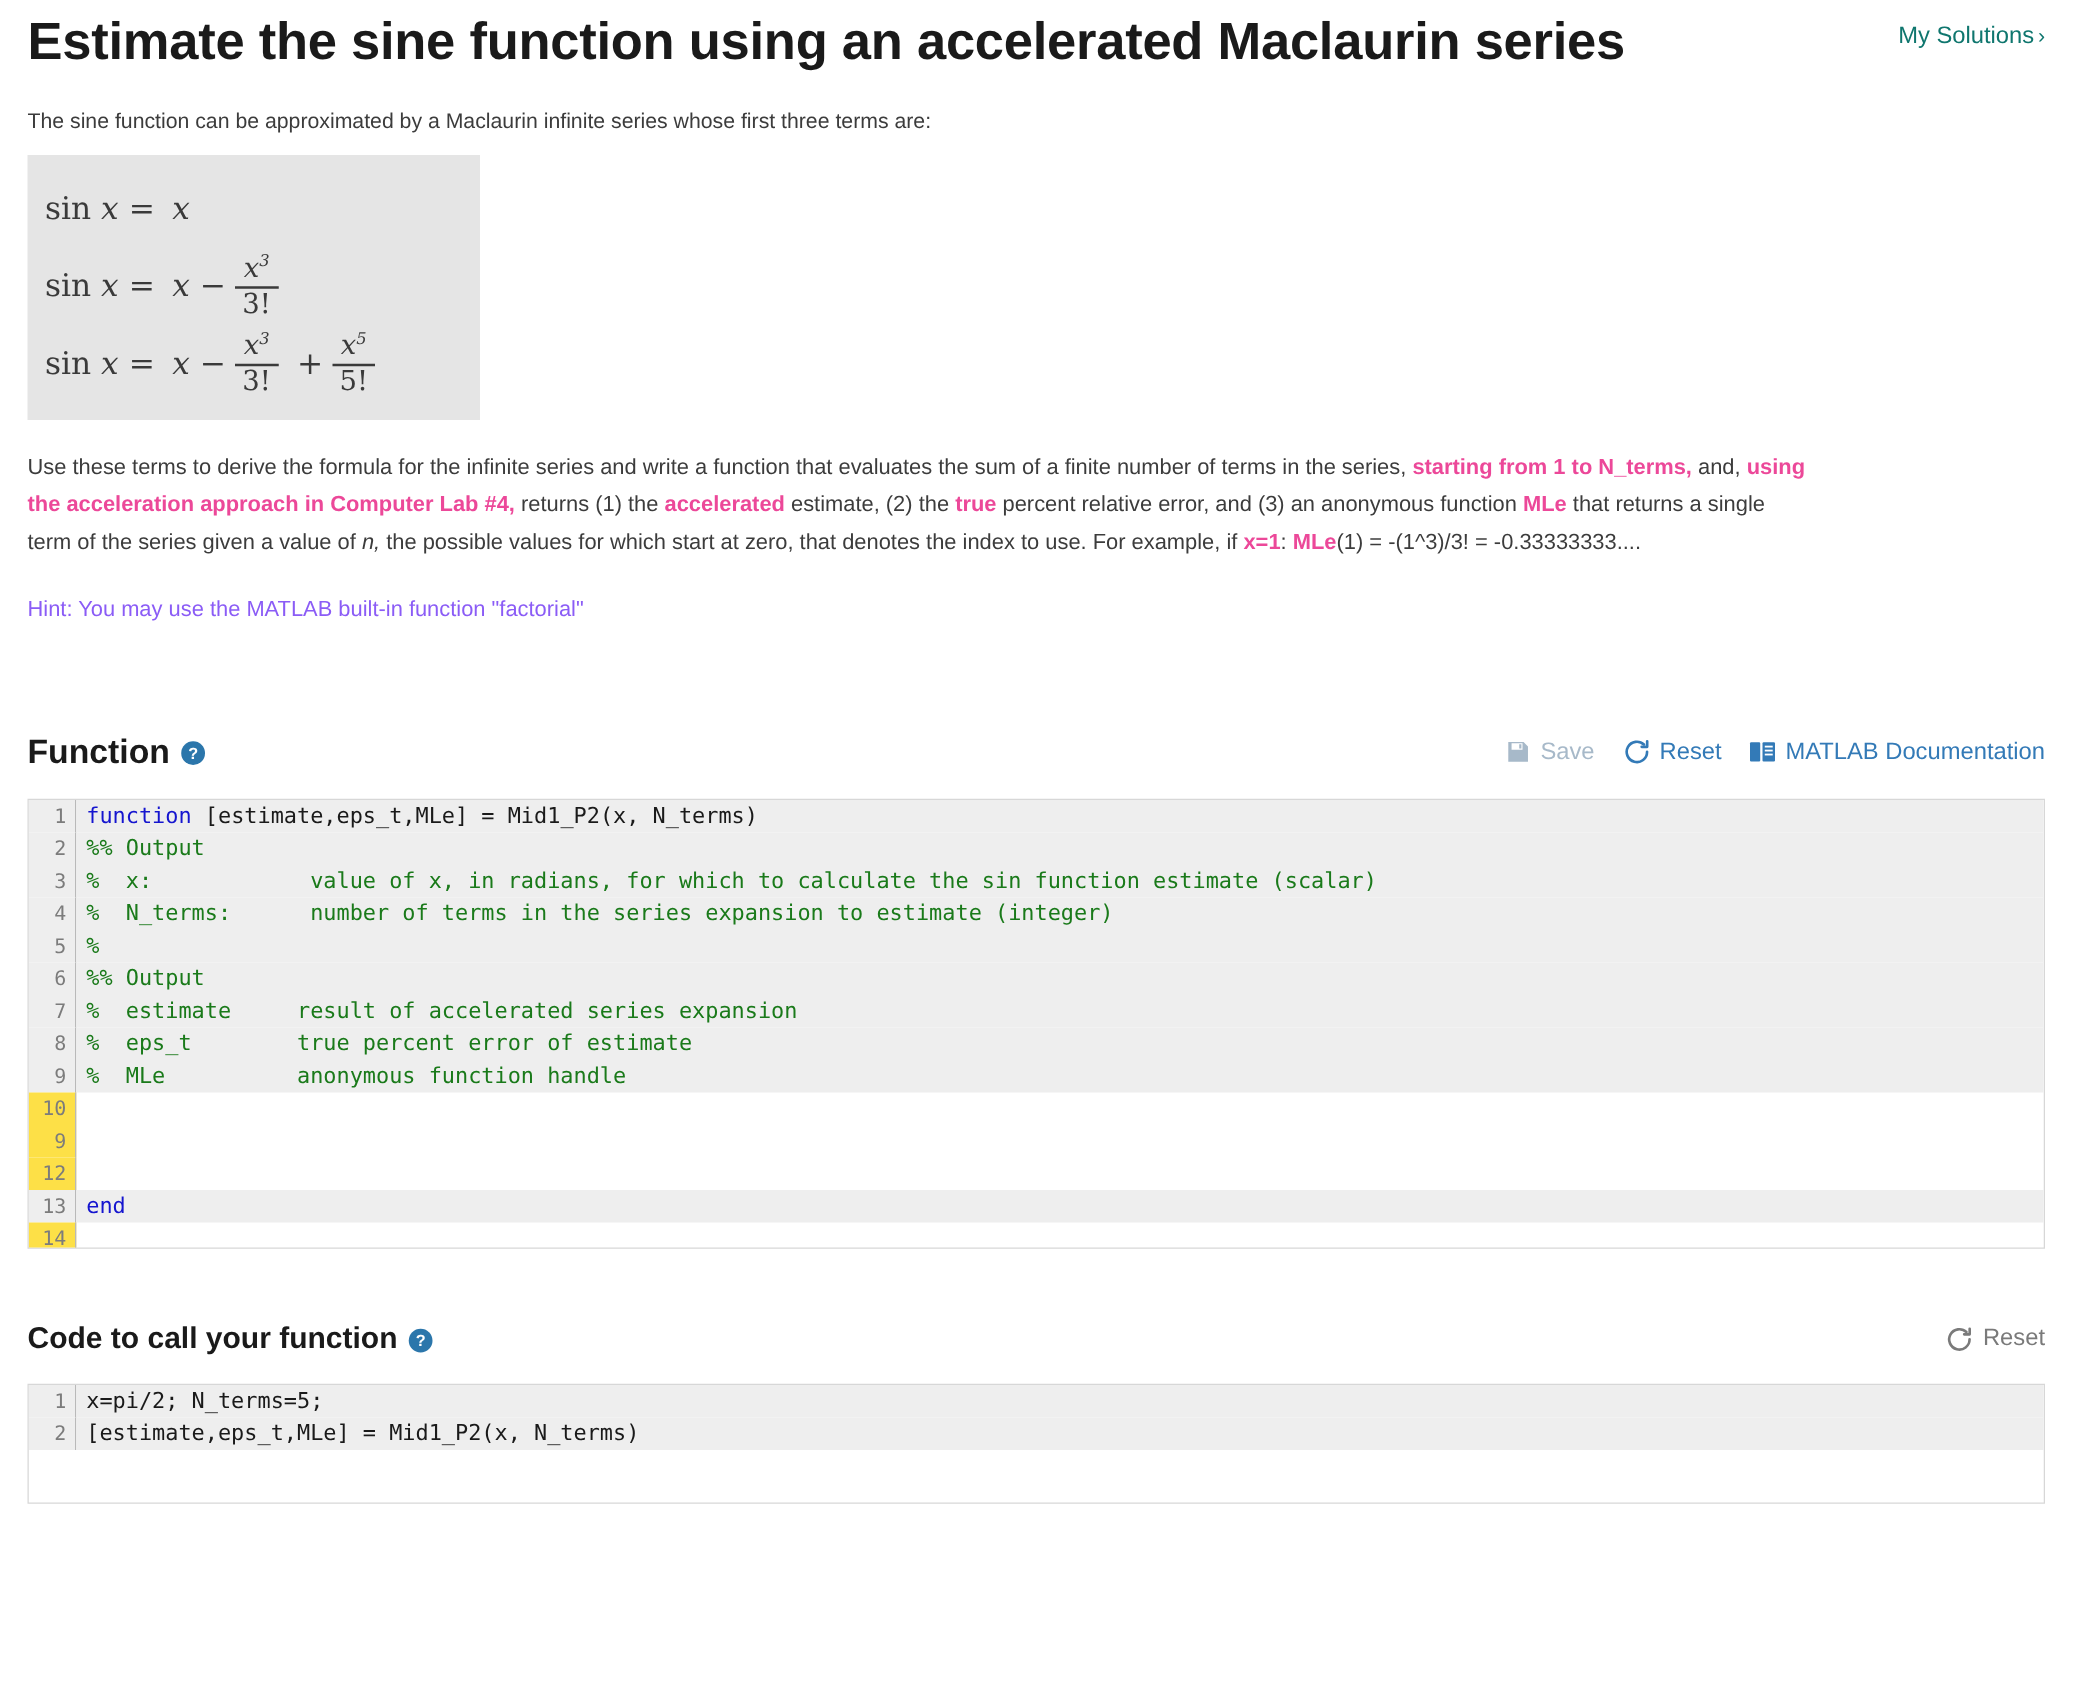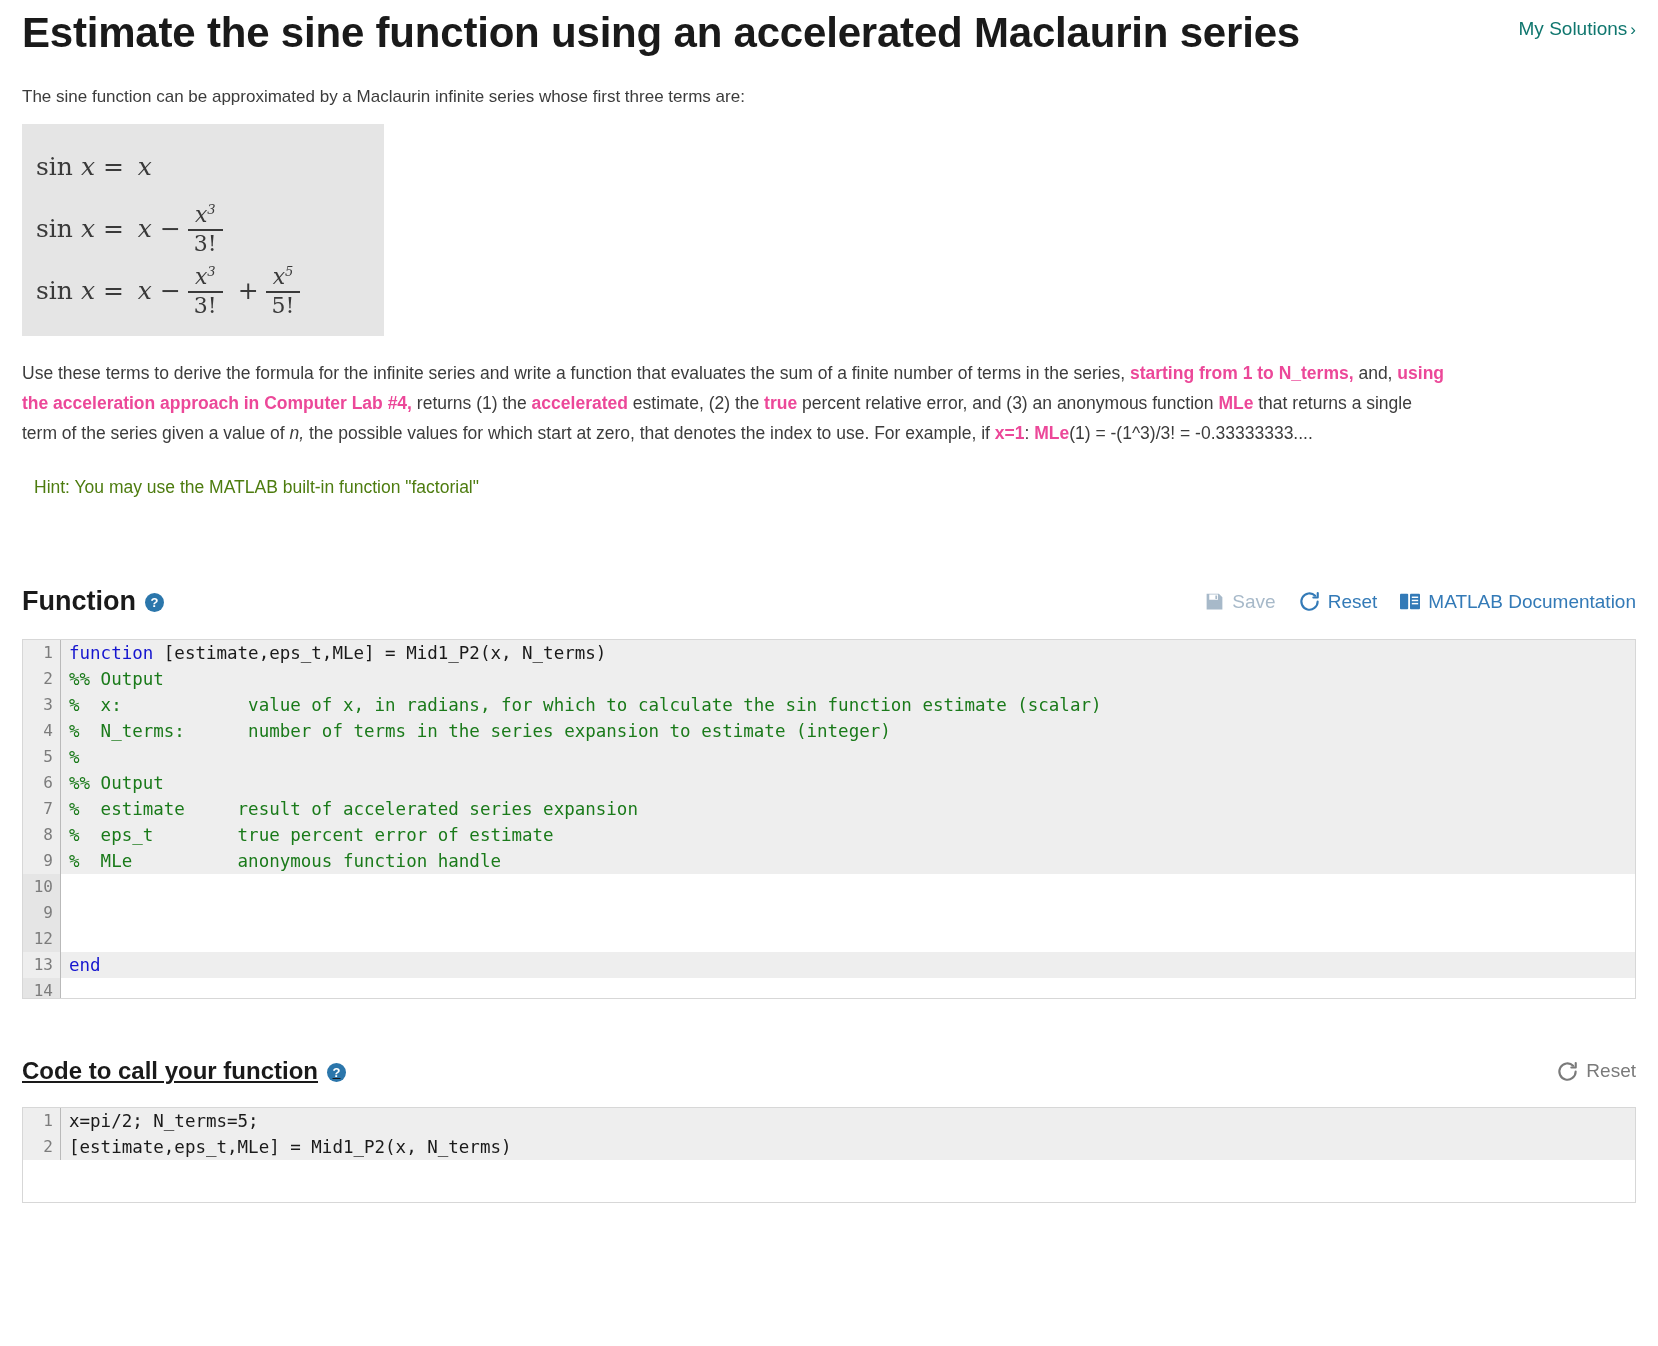--- a/index.html
+++ b/index.html
@@ -65,23 +65,22 @@
     line-height: 1.72;
     color: #3c3c3c;
     margin-top: 22px;
     max-width: 1428px;
   }
   .desc-block b { font-weight: bold; color: #ec4899; }
   .desc-block i { font-style: italic; }
   .hint {
     font-size: 17.5px;
     line-height: 1.5;
-    color: #4d7c0f;
+    color: #8b5cf6;
     margin-top: 26px;
-    margin-left: 12px;
   }
 
   
   .formula-img {
     margin-top: 14px;
     width: 362px;
     background: #e5e5e5;
     padding: 12px 10px 14px 14px;
     box-sizing: border-box;
     font-family: "DejaVu Serif", "Liberation Serif", serif;
@@ -127,21 +126,21 @@
   }
   .section-head.fn { margin-top: 86px; }
   .section-head.call { margin-top: 58px; }
   .section-title {
     font-size: 27px;
     font-weight: bold;
     color: #1a1a1a;
     display: flex;
     align-items: center;
   }
-  .section-title.small { font-size: 24px; text-decoration: underline; }
+  .section-title.small { font-size: 24px; }
   .help-icon {
     display: inline-flex;
     align-items: center;
     justify-content: center;
     width: 19px;
     height: 19px;
     border-radius: 50%;
     background: #2b76ab;
     color: #ffffff;
     font-size: 13px;
@@ -189,21 +188,21 @@
     height: 26px;
     white-space: pre;
   }
   .gutter {
     width: 38px;
     min-width: 38px;
     text-align: right;
     padding-right: 7px;
     box-sizing: border-box;
     color: #7c7c7c;
-    background: #e5e5e5;
+    background: #fde047;
     border-right: 1px solid #b9b9b9;
     font-size: 16px;
   }
   .code-text {
     flex: 1;
     padding-left: 8px;
     box-sizing: border-box;
     color: #1a1a1a;
   }
   .hl { background: #eeeeee; }

